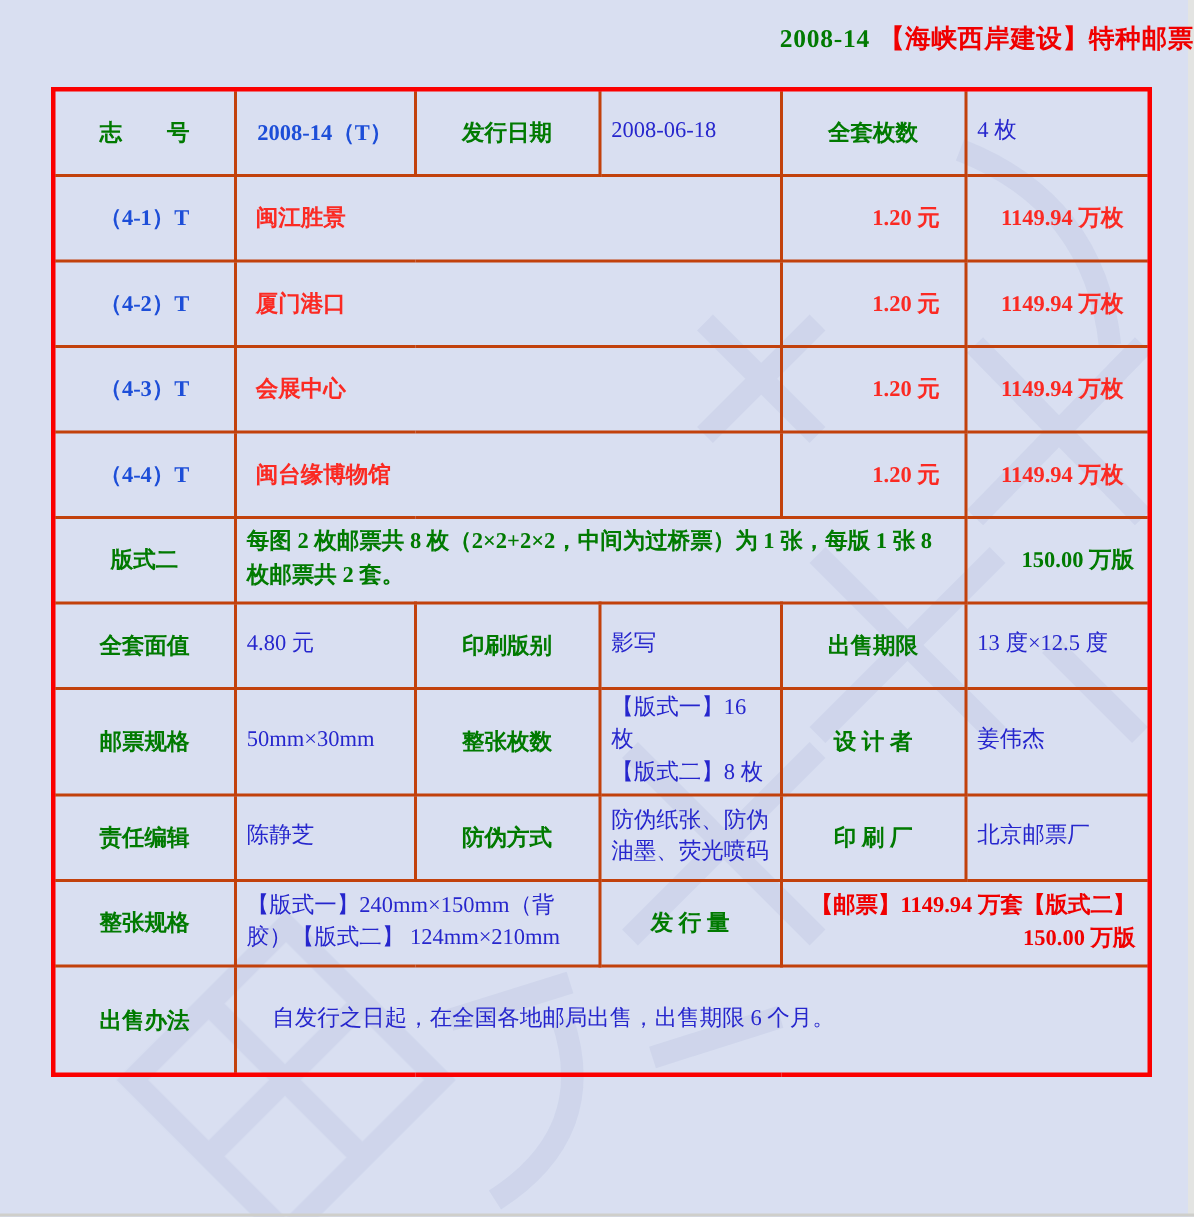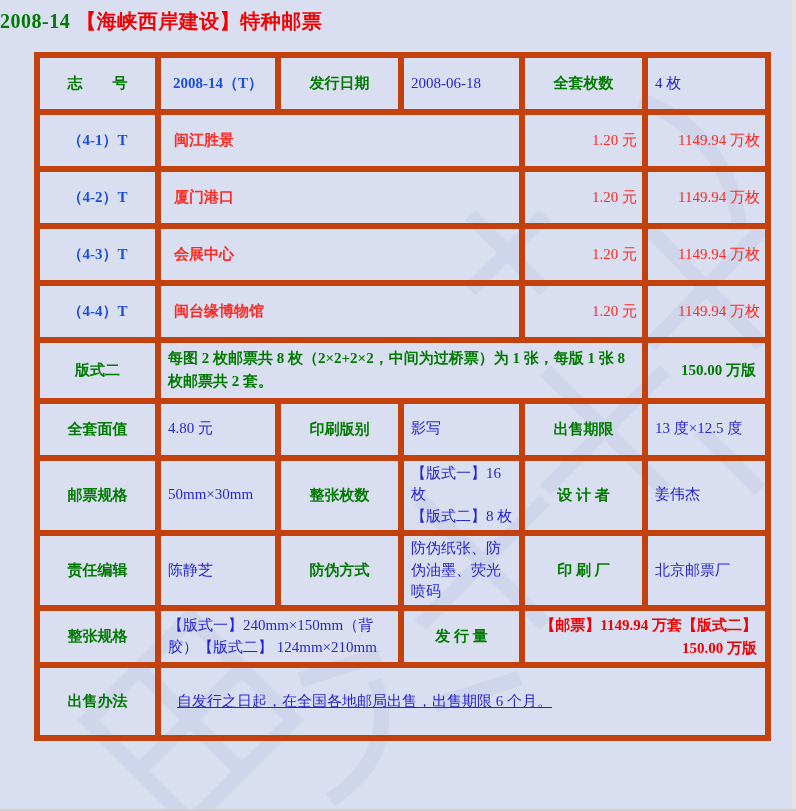--- a/index.html
+++ b/index.html
@@ -9,47 +9,47 @@
     font-family:"Liberation Serif","DejaVu Serif",serif;
   }
   
   .edge-right{position:absolute;right:0;top:0;width:4px;height:100%;background:#e3e4e2;}
   .edge-bottom{position:absolute;left:0;bottom:0;width:100%;height:2px;background:#cfcfcb;}
   
   .wm{position:absolute;left:0;top:0;z-index:0;}
   
   .content{position:relative;z-index:1;}
   .page-title{
-    text-align:left;padding-top:8px;height:44px;
-    font-size:20px;font-weight:bold;letter-spacing:.5px;
+    text-align:right;padding-top:14px;height:44px;
+    font-size:17px;font-weight:bold;letter-spacing:.5px;
   }
   .title-code{color:#017a01;margin-right:6px;}
   .title-name{color:#f00000;}
   table.stamp{
     margin-left:34px;
     border-collapse:collapse;
     table-layout:fixed;
     width:731px;
     font-size:15px;
   }
   table.stamp{border:3px solid #fb0000;}
-  table.stamp td{border:6px solid #c2410c;vertical-align:middle;overflow:hidden;}
+  table.stamp td{border:2px solid #c2410c;vertical-align:middle;overflow:hidden;}
   tr.rw{height:57px;}
   tr.rw-short{height:55px;}
   tr.rw-tall{height:73px;}
   
   .g{color:#017a01;font-weight:bold;text-align:center;}
   .gl{color:#017a01;font-weight:bold;text-align:left;padding:4px 12px 4px 7px;line-height:1.55;}
   .gr{color:#017a01;font-weight:bold;text-align:right;padding-right:9px;}
   .b{color:#2626cd;text-align:left;padding:2px 6px 2px 7px;line-height:1.45;}
   .rc{color:#1d4ed8;font-weight:bold;text-align:center;}
   .rl{color:#fb2a23;font-weight:bold;text-align:left;padding-left:13px;}
-  .rr{color:#fb2a23;font-weight:normal;text-align:right;padding-right:5px;}
+  .rr{color:#fb2a23;font-weight:bold;text-align:right;padding-right:16px;}
   .redbold{color:#f00000;font-weight:bold;text-align:right;padding:2px 8px 2px 4px;line-height:1.5;}
-  .indent{padding-left:16px;text-decoration:underline;}
+  .indent{padding-left:24px;}
 </style>
 </head>
 <body>
 
 <svg class="wm" width="796" height="811" viewBox="0 0 796 811">
   <g fill="none" stroke="#ccd3ea" stroke-width="15" opacity="0.8">
 
     <g transform="rotate(-45 190 720)">
       <rect x="118" y="648" width="145" height="145"></rect>
       <line x1="118" y1="720" x2="263" y2="720"></line>

